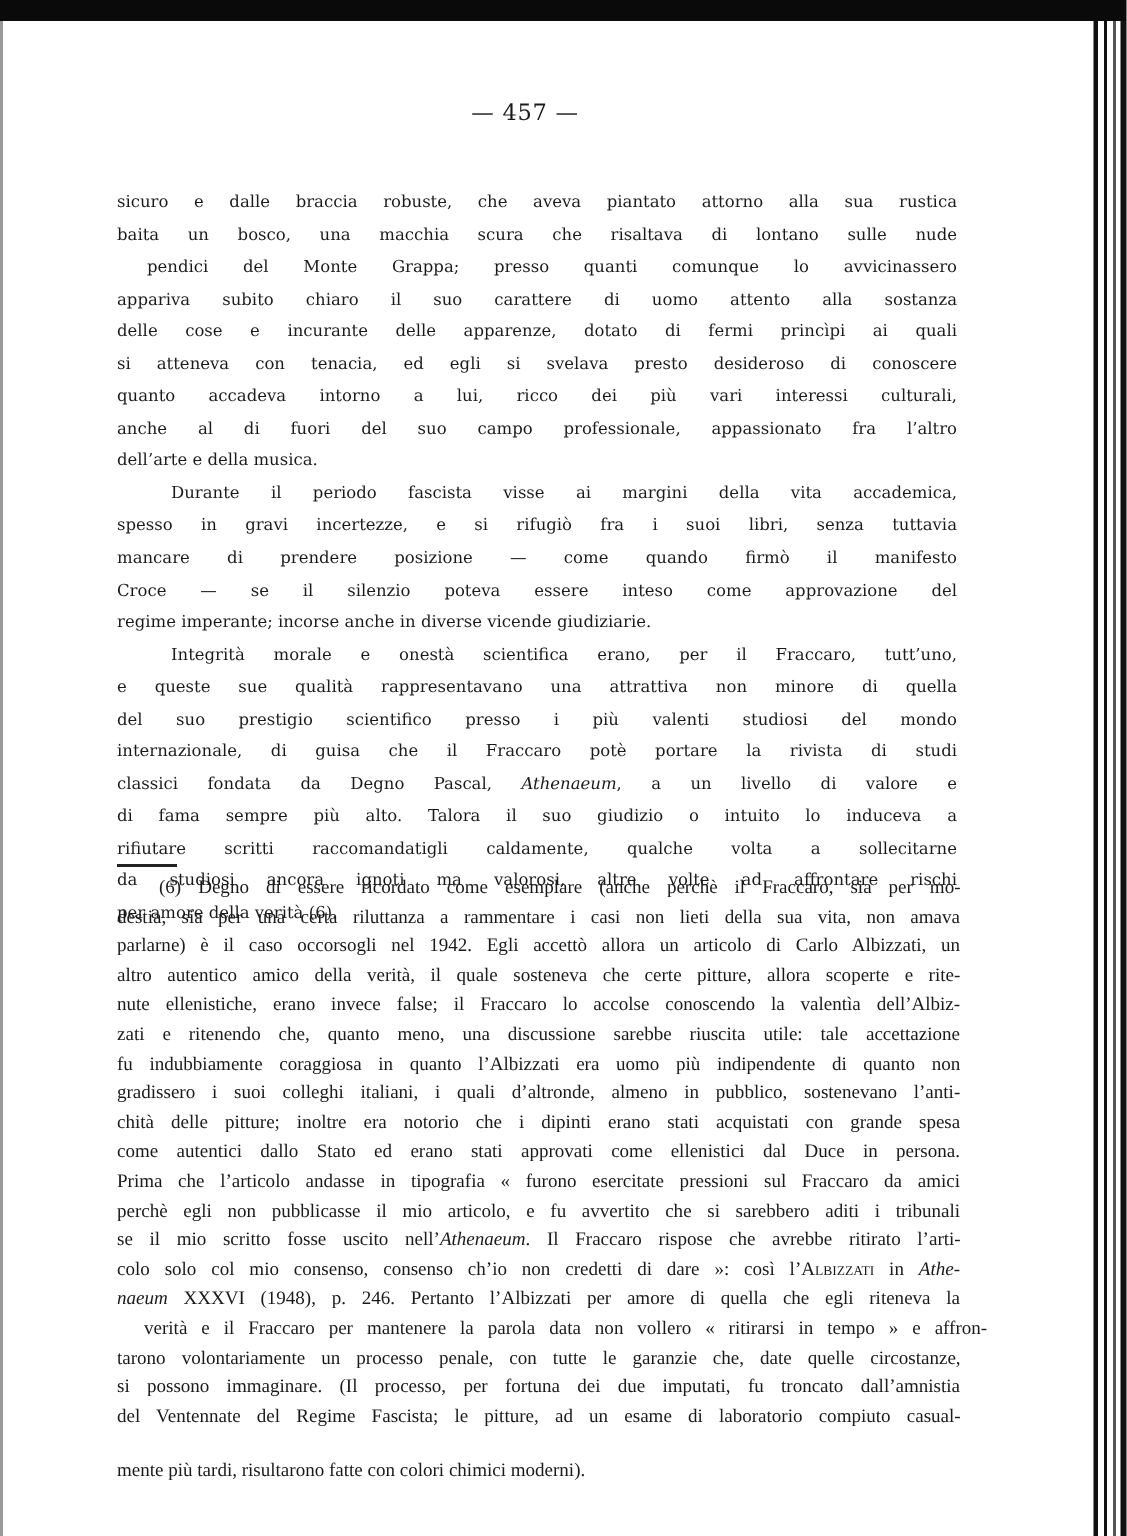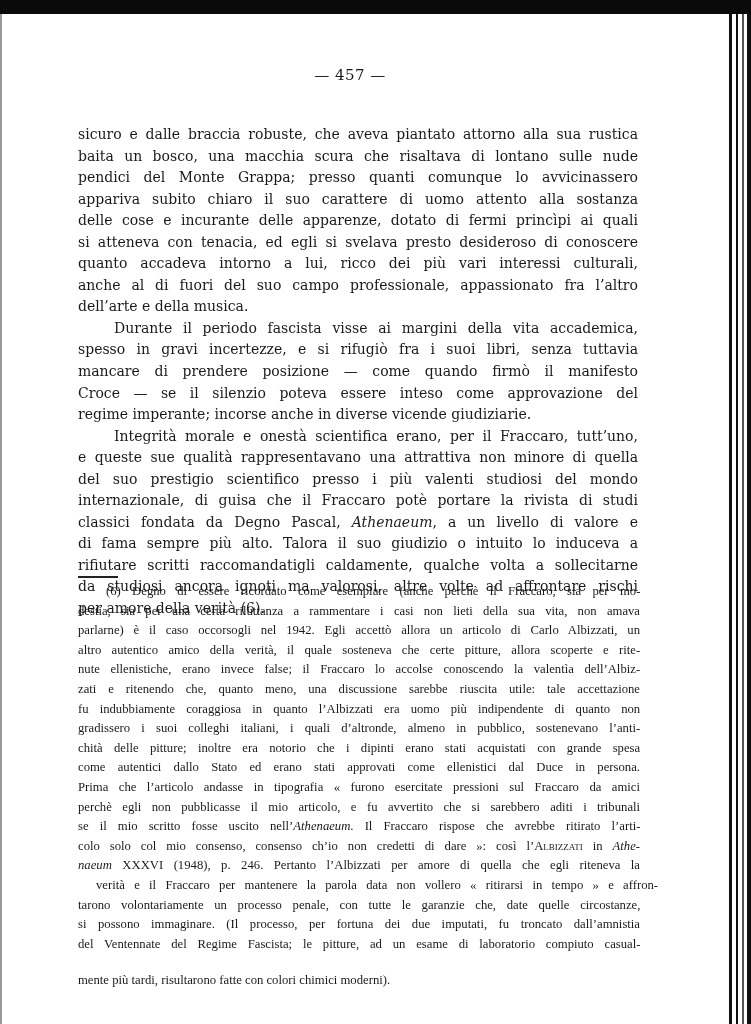--- a/index.html
+++ b/index.html
@@ -25,21 +25,21 @@
     .left-edge {
       position: absolute; left: 0; top: 14px; bottom: 0; width: 2px; background: #999;
     }
     .page-number {
       position: absolute; top: 66px; left: 0; width: 700px; text-align: center;
       font-size: 15px; letter-spacing: 0.5px;
     }
     .body-text {
       position: absolute; left: 78px; top: 124px; width: 560px;
       font-family: "DejaVu Serif", serif;
-      font-size: 14px; line-height: 21.55px;
+      font-size: 11px; line-height: 21.55px;
       text-align: justify;
     }
     .body-text .line-row {
       display: block; white-space: nowrap; text-align: justify; text-align-last: justify;
       height: 21.55px;
     }
     .body-text .line-row.last { text-align-last: left; }
     .body-text .line-row.indent { padding-left: 36px; }
     .footnote-rule {
       position: absolute; left: 78px; top: 576px; width: 40px; height: 2px; background: #222;
@@ -68,21 +68,21 @@
   <div class="line l2"></div>
   <div class="line l3"></div>
   <div class="line l4"></div>
 </div>
 
 <div class="page-number">— 457 —</div>
 
 <div class="body-text">
   <span class="line-row" style="display: block; word-spacing: 1.36364px;">sicuro e dalle braccia robuste, che aveva piantato attorno alla sua rustica</span>
   <span class="line-row" style="display: block; word-spacing: 4px;">baita un bosco, una macchia scura che risaltava di lontano sulle nude</span>
-  <span class="line-row" style="display: block; word-spacing: 6.5px;">pendici del Monte Grappa; presso quanti comunque lo avvicinassero</span>
+  <span class="line-row" style="display: block; word-spacing: 6.5px; margin-left: 20px;">pendici del Monte Grappa; presso quanti comunque lo avvicinassero</span>
   <span class="line-row" style="display: block; word-spacing: 5.4px;">appariva subito chiaro il suo carattere di uomo attento alla sostanza</span>
   <span class="line-row" style="display: block; word-spacing: 3.09091px;">delle cose e incurante delle apparenze, dotato di fermi princìpi ai quali</span>
   <span class="line-row" style="display: block; word-spacing: 1.72727px;">si atteneva con tenacia, ed egli si svelava presto desideroso di conoscere</span>
   <span class="line-row" style="display: block; word-spacing: 6.5px;">quanto accadeva intorno a lui, ricco dei più vari interessi culturali,</span>
   <span class="line-row" style="display: block; word-spacing: 4.3px;">anche al di fuori del suo campo professionale, appassionato fra l’altro</span>
   <span class="line-row last" style="display: block;">dell’arte e della musica.</span>
   <span class="line-row indent" style="display: block; word-spacing: 4px;">Durante il periodo fascista visse ai margini della vita accademica,</span>
   <span class="line-row" style="display: block; word-spacing: 5.16667px;">spesso in gravi incertezze, e si rifugiò fra i suoi libri, senza tuttavia</span>
   <span class="line-row" style="display: block; word-spacing: 8px;">mancare di prendere posizione — come quando firmò il manifesto</span>
   <span class="line-row" style="display: block; word-spacing: 7px;">Croce — se il silenzio poteva essere inteso come approvazione del</span>

